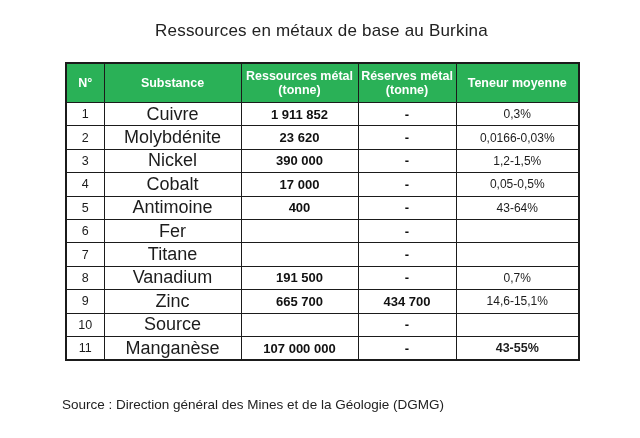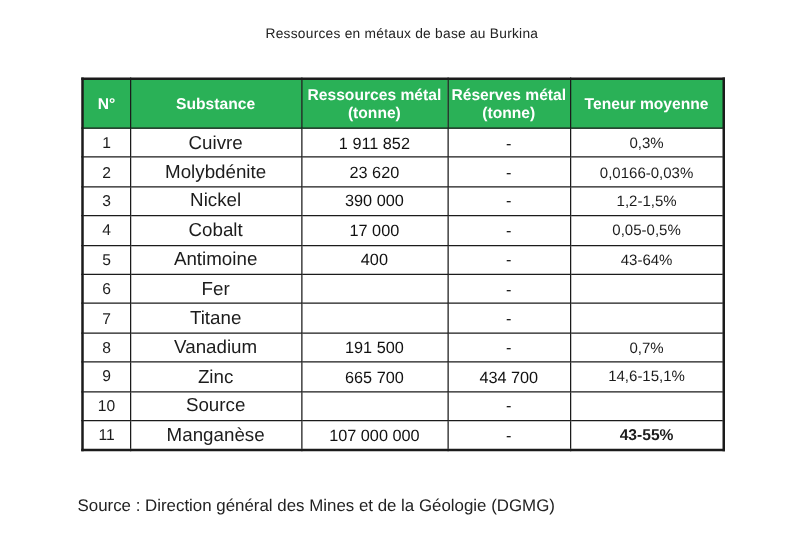--- a/index.html
+++ b/index.html
@@ -11,21 +11,21 @@
     font-family: "Liberation Sans", sans-serif;
     color: #1c1c1c;
     overflow: hidden;
   }
   .doc-title {
     position: absolute;
     top: 21px;
     left: 65px;
     width: 513px;
     text-align: center;
-    font-size: 11px;
+    font-size: 17px;
     font-weight: normal;
     letter-spacing: 0.2px;
     color: #222222;
   }
   table.res-table {
     position: absolute;
     left: 65px;
     top: 62px;
     width: 513px;
     border-collapse: collapse;
@@ -43,28 +43,28 @@
     line-height: 1.15;
     height: 36px;
     text-align: center;
     padding: 1px 2px;
     vertical-align: middle;
   }
   td.cell {
     height: 22.4px;
     text-align: center;
     vertical-align: middle;
-    font-size: 15px;
+    font-size: 18px;
     padding: 0 2px;
     color: #1c1c1c;
     white-space: nowrap;
     overflow: hidden;
   }
   td.cell-num-col { font-size: 12.5px; }
-  td.cell-bold { font-weight: normal; font-size: 13px; color: #111111; }
+  td.cell-bold { font-weight: bold; font-size: 13px; color: #111111; }
   td.cell-teneur { font-size: 12px; }
   td.teneur-bold { font-weight: bold; font-size: 12.5px; }
   .source-line {
     position: absolute;
     left: 62px;
     top: 397px;
     font-size: 13.5px;
     color: #222222;
     text-align: right;
   }

